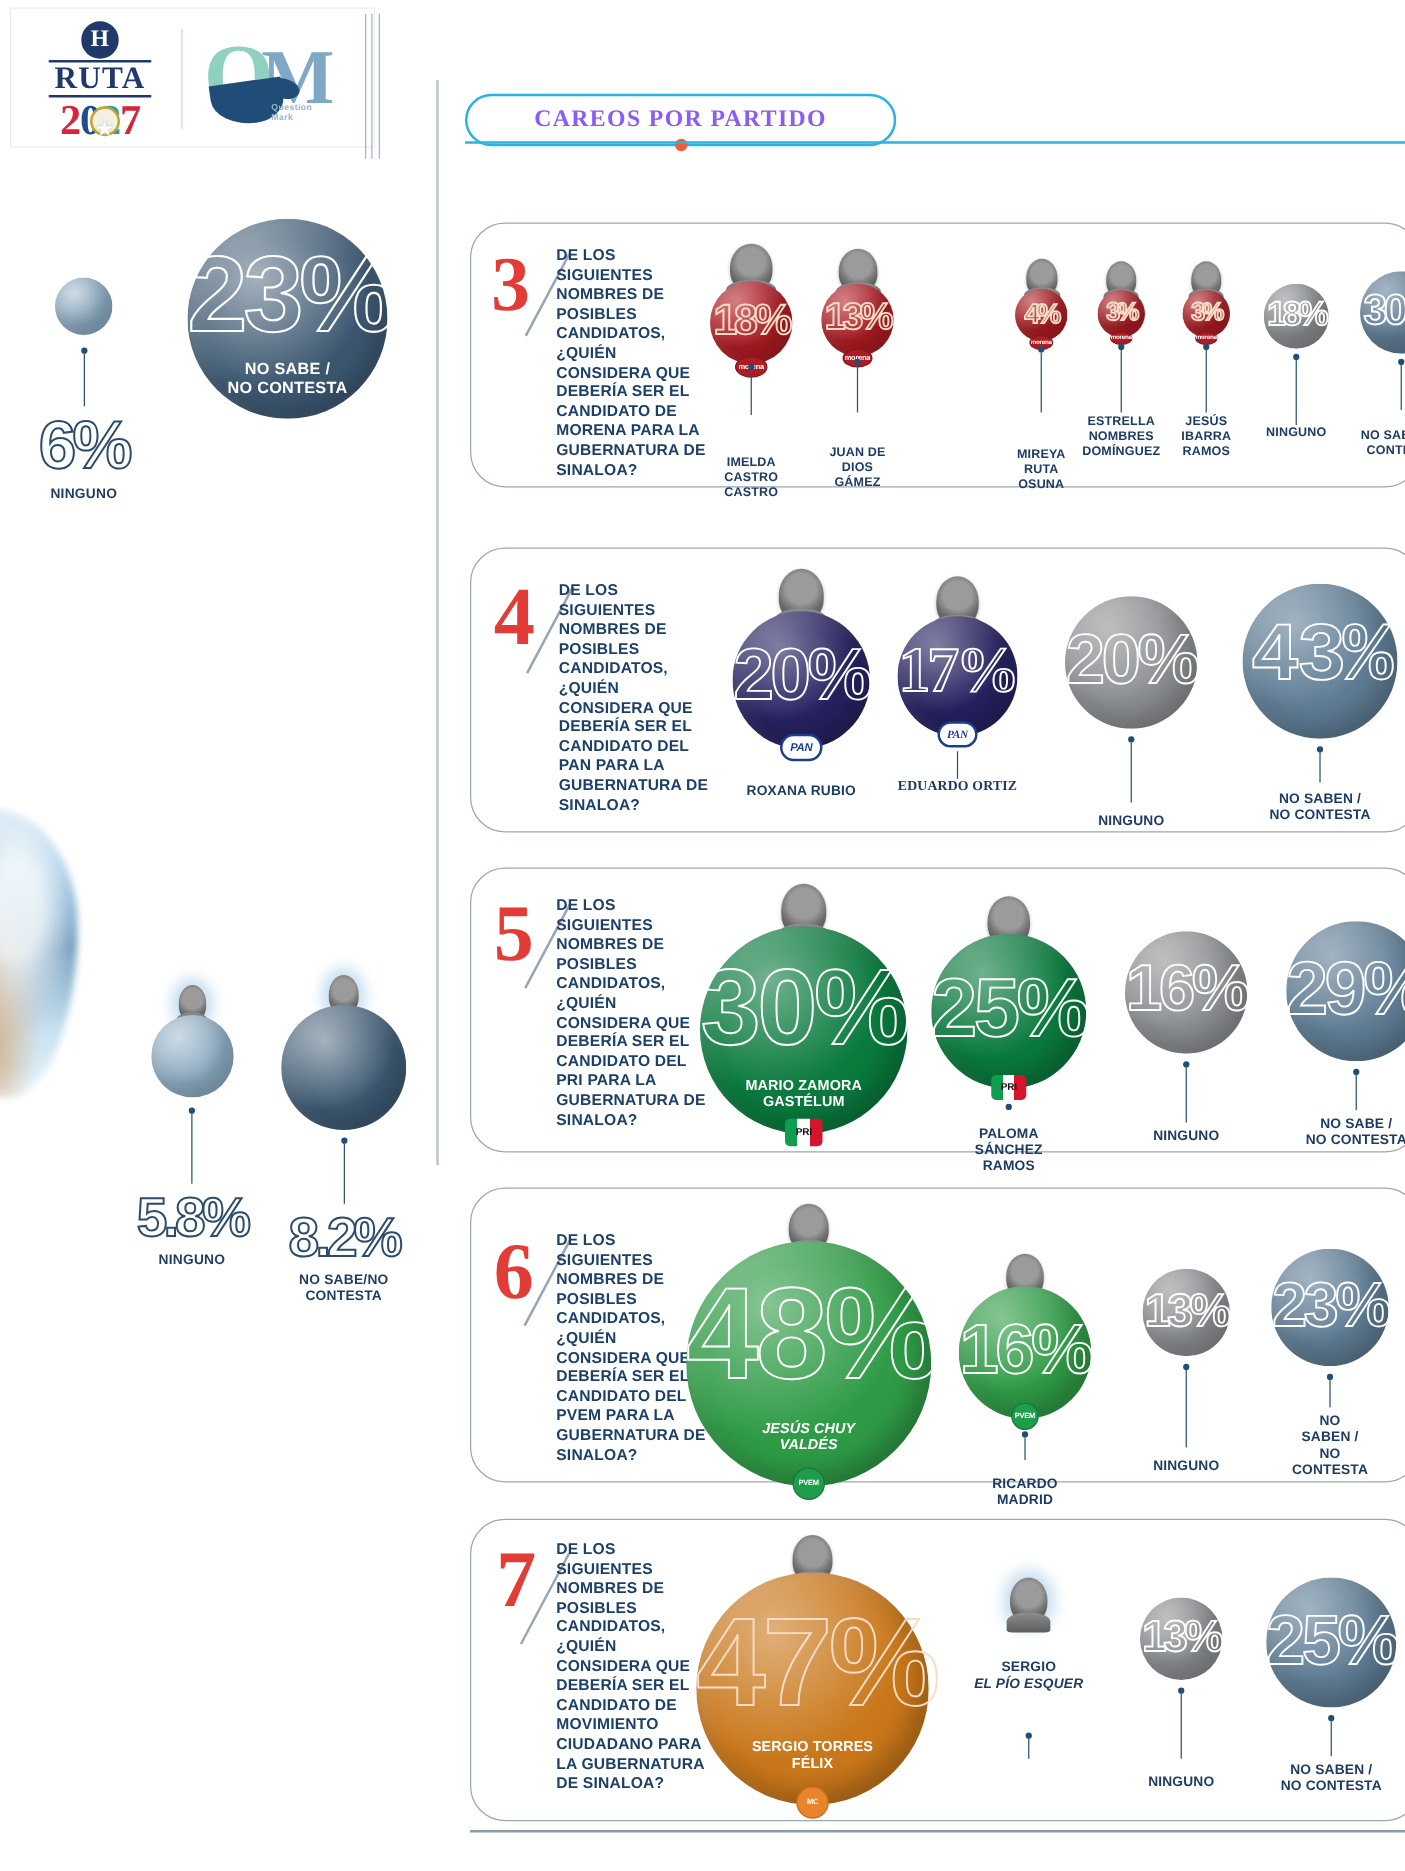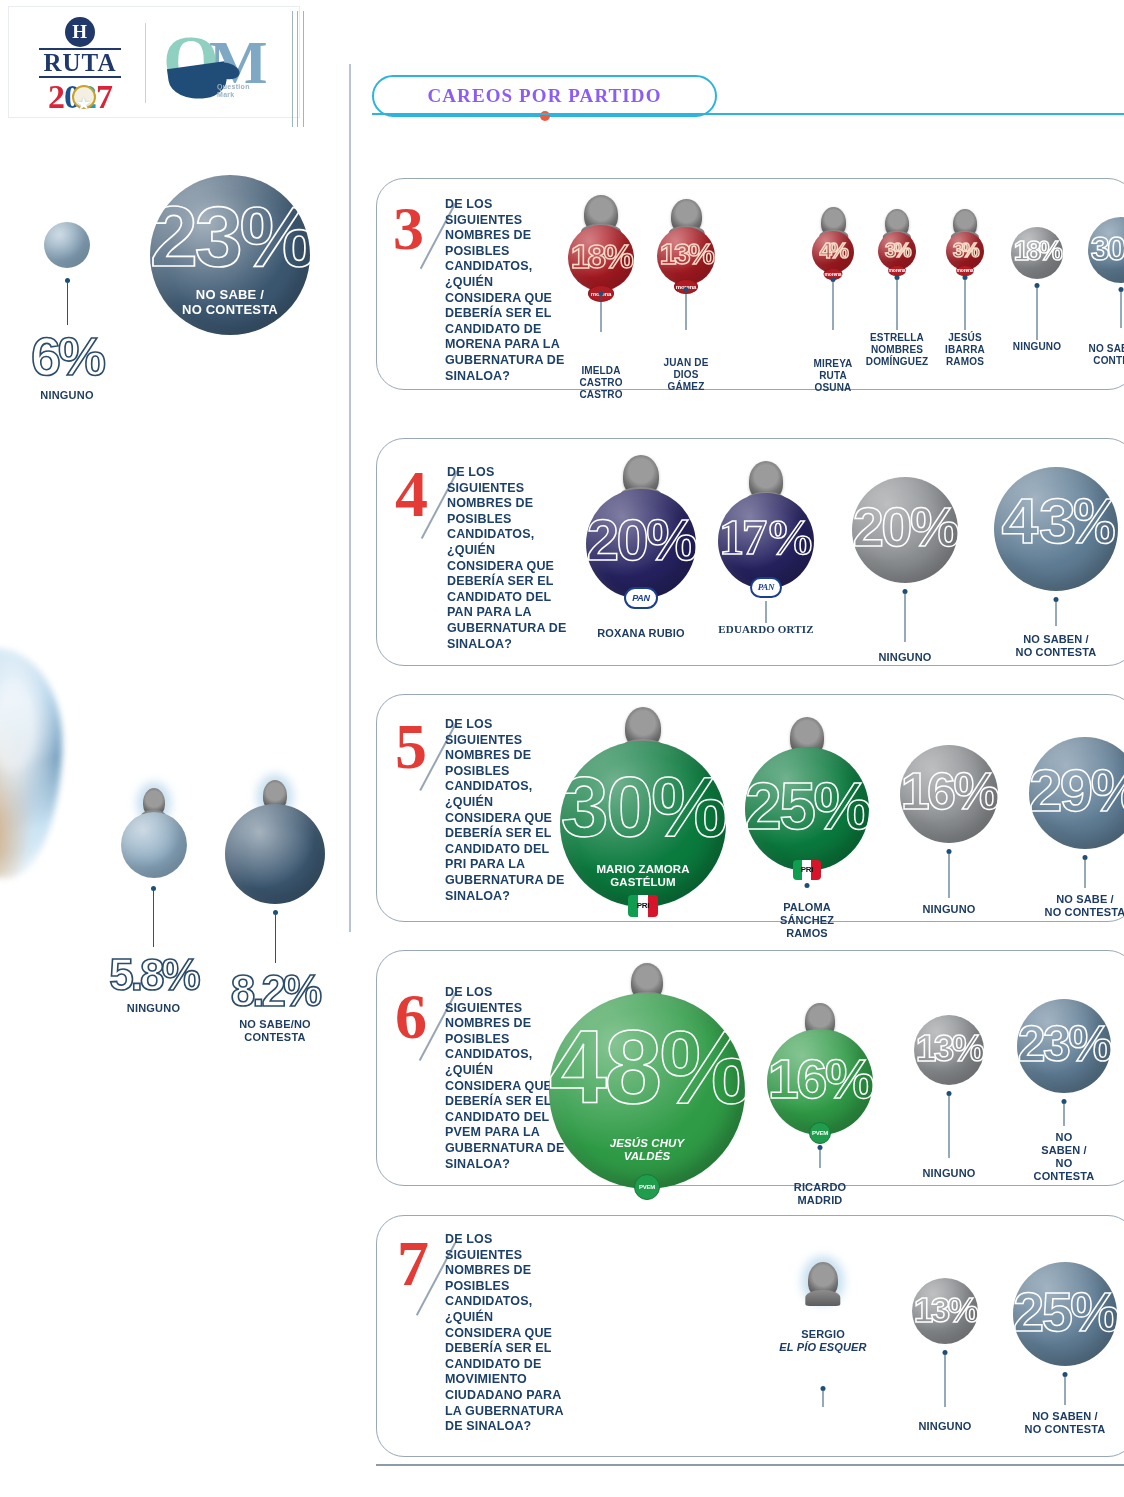--- a/index.html
+++ b/index.html
@@ -576,20 +576,32 @@
         <span>NO</span><br><span>SABEN /</span><br><span>NO</span><br><span>CONTESTA</span>
       </div>
     </div>
   </div>
 
   <div class="card" style="top:1215px;height:242px;">
     <div class="qnum" style="left:20px;top:16px;font-size:64px;">7</div>
     <div class="qslash" style="left:58px;top:22px;height:82px;transform:rotate(28deg);"></div>
     <div class="qtext" style="left:68px;top:16px;">DE LOS SIGUIENTES NOMBRES DE POSIBLES CANDIDATOS, ¿QUIÉN CONSIDERA QUE DEBERÍA SER EL CANDIDATO DE MOVIMIENTO CIUDADANO PARA LA GUBERNATURA DE SINALOA?</div>
 
+    <div class="item" style="left:178px;top:12px;width:190px;">
+      <div style="position:relative;height:30px;">
+          <div class="head" style="width:32px;height:38px;top:0;margin-left:-16px;"></div>
+        </div>
+      <div class="ibub glossy" style="width:186px;height:186px;background-color:#c9771a;">
+        <div class="ipct cream" style="top:22px;font-size:100px;">47%</div>
+        <div class="iname" style="top:134px;">
+          <span>SERGIO TORRES</span><br><span>FÉLIX</span>
+        </div>
+        <div class="chip chip-mc" style="width:26px;height:26px;bottom:-11px;">MC</div>
+      </div>
+    </div>
 
     <div class="item" style="left:378px;top:46px;width:136px;">
       <div style="position:relative;height:26px;">
           <div class="head halo" style="width:30px;height:36px;top:0;margin-left:-15px;"></div>
         </div>
       <div class="pinwrap" style="top:124px;">
         <div class="pin-dot"></div>
           <div class="pin-line" style="height:16px;"></div>
       </div>
       <div class="ilbl big" style="margin-top:40px;">

